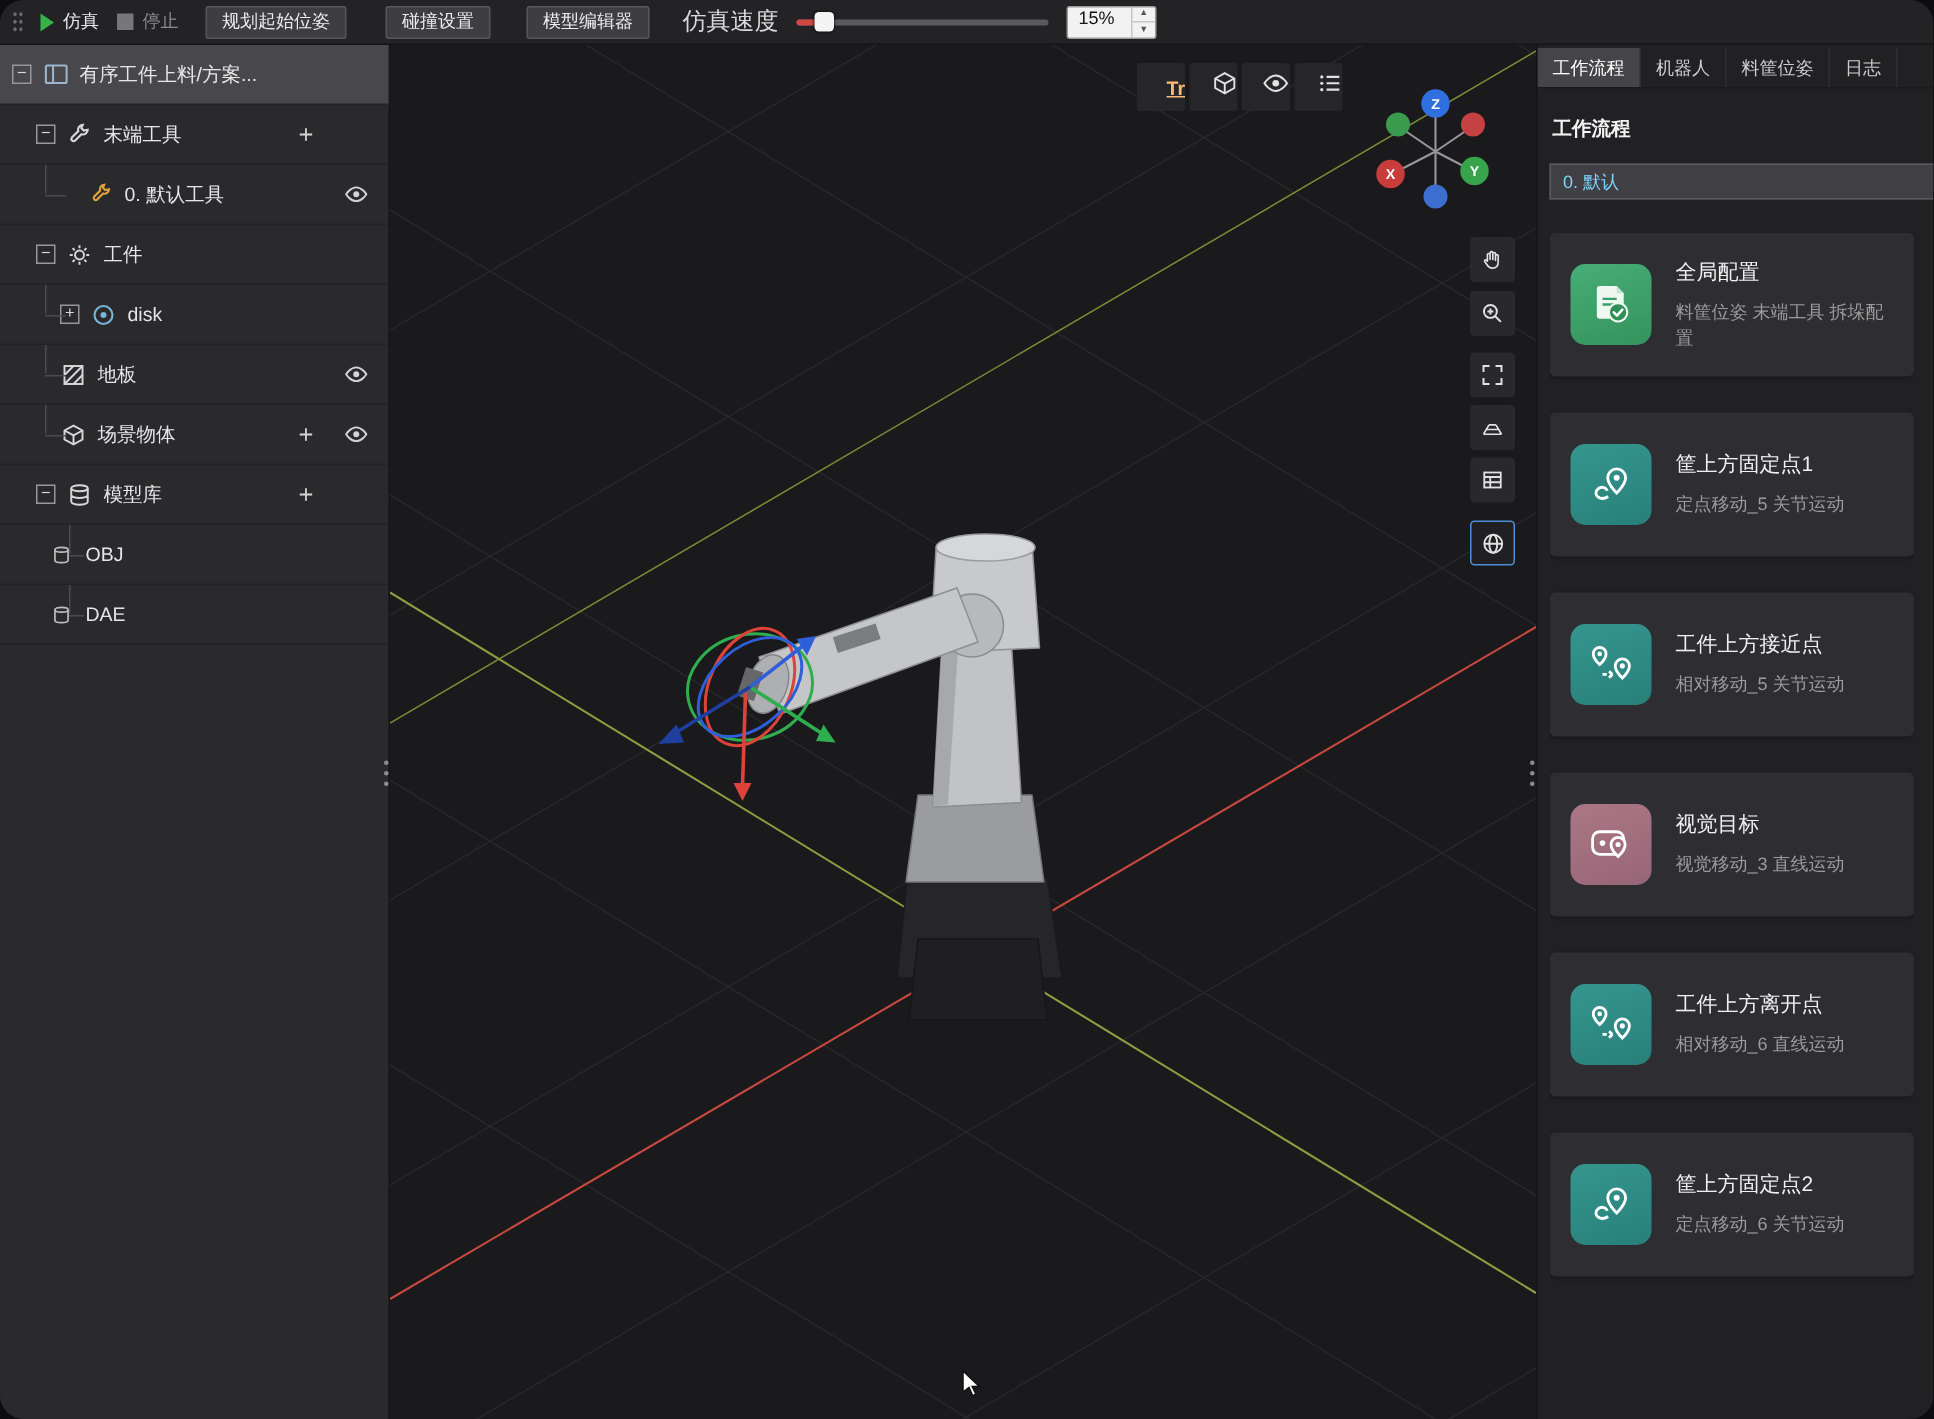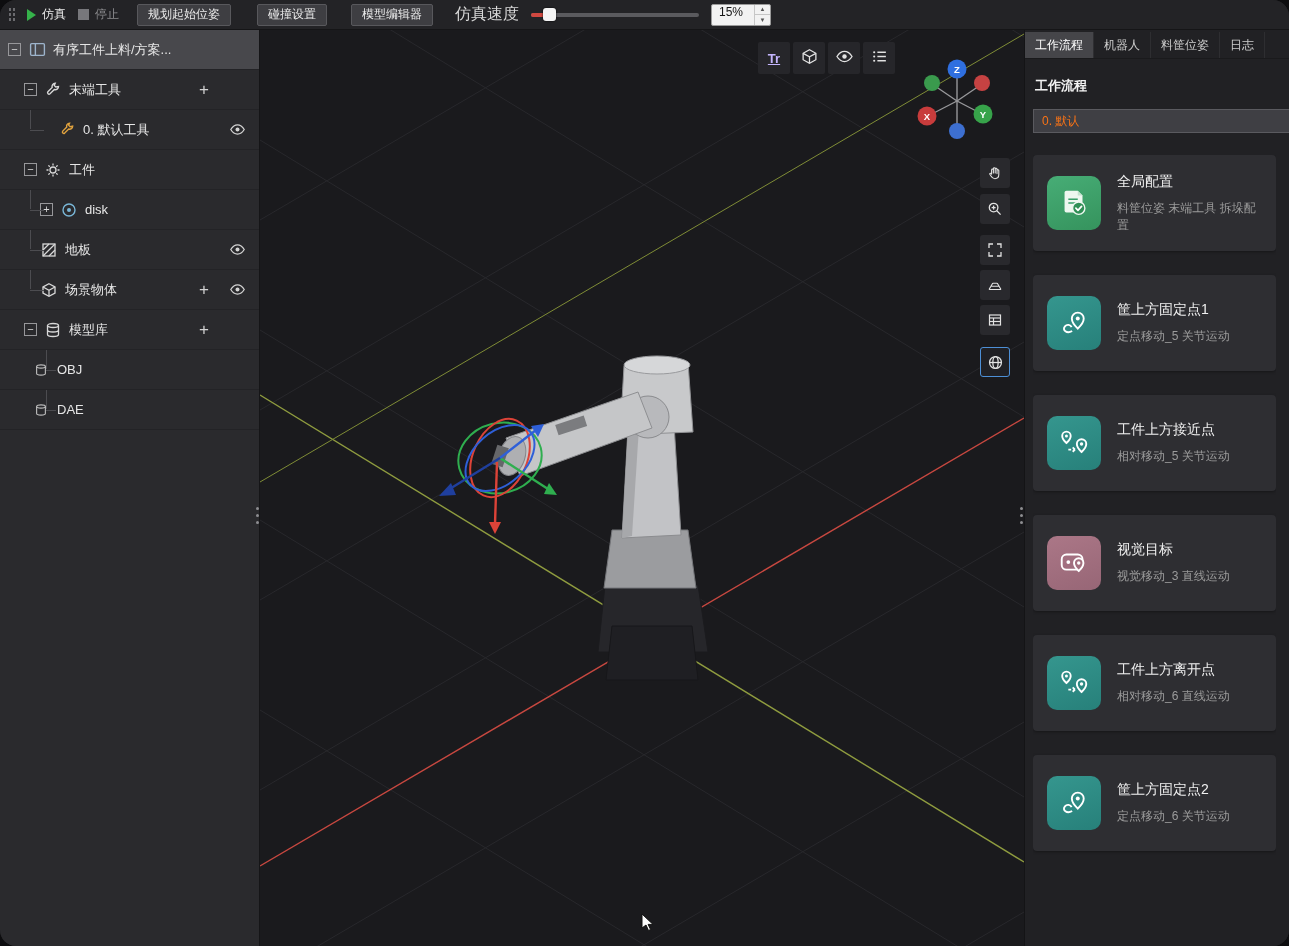--- a/index.html
+++ b/index.html
@@ -56,38 +56,38 @@
   .guide2::before { content:""; position:absolute; left:30px; top:0; bottom:20px; border-left:1px solid #4c4c50; }
   .guide2::after  { content:""; position:absolute; left:30px; top:20px; width:14px; border-top:1px solid #4c4c50; }
   .guide3::before { content:""; position:absolute; left:46px; top:0; bottom:20px; border-left:1px solid #4c4c50; }
   .guide3::after  { content:""; position:absolute; left:46px; top:20px; width:10px; border-top:1px solid #4c4c50; }
 
   
   .viewport { position:absolute; top:30px; left:260px; width:764px; bottom:0; background:#1a1a1d; overflow:hidden; }
   .scene { position:absolute; inset:0; }
   .vtoolbar { position:absolute; left:498px; top:12px; display:flex; gap:3px; }
   .vtool { width:32px; height:32px; background:#26262a; border-radius:2px; display:flex;
-           align-items:center; justify-content:center; cursor:pointer; color:#c4b5fd; }
+           align-items:center; justify-content:flex-end; cursor:pointer; color:#fdba74; }
   .tr-glyph { font-size:13px; font-weight:bold; text-decoration:underline; }
   .navaxes { position:absolute; left:645px; top:25px; }
   .sidetools { position:absolute; left:720px; top:128px; width:32px; }
   .stool { position:absolute; left:0; width:30px; height:30px; background:#29292d; border-radius:3px;
            display:flex; align-items:center; justify-content:center; cursor:pointer; }
   .stool.active { background:#202024; border:1px solid #4d8fd6; }
 
   
   .rightpanel { position:absolute; top:30px; right:0; width:265px; bottom:0; background:#212124;
                 border-left:1px solid #141416; overflow:hidden; }
   .tabs { display:flex; height:27px; margin-top:2px; border-bottom:1px solid #1a1a1c; }
   .tab { padding:0 10px; display:flex; align-items:center; font-size:12px; color:#cdcdcd;
          border-right:1px solid #2e2e31; cursor:pointer; white-space:nowrap; }
   .tab.active { background:#454549; color:#ffffff; }
   .ptitle { color:#f2f2f2; font-size:13px; font-weight:bold; margin:18px 0 0 10px; }
   .selector { margin:14px 0 0 8px; width:257px; height:24px; background:#3f3f44; border:1px solid #5a5a5f;
-              color:#f97316; font-size:12px; display:flex; align-items:center; padding-left:8px; cursor:pointer;text-align:right; }
+              color:#7dd3fc; font-size:12px; display:flex; align-items:center; padding-left:8px; cursor:pointer;text-align:right; }
   .cards { position:absolute; top:125px; left:8px; right:13px; bottom:0; display:flex;
            flex-direction:column; gap:24px; overflow:hidden; }
   .card { height:96px; flex:none; background:#2e2e32; border-radius:4px; display:flex;
           align-items:center; padding:0 10px 0 14px; cursor:pointer; box-shadow:0 1px 3px rgba(0,0,0,.35); }
   .tile { width:54px; height:54px; border-radius:10px; flex:none; display:flex; align-items:center;
           justify-content:center; }
   .tile-green { background:linear-gradient(160deg,#47ad76,#35935d); }
   .tile-teal  { background:linear-gradient(160deg,#35968e,#27807a); }
   .tile-mauve { background:linear-gradient(160deg,#ab7787,#976676); }
   .cbody { margin-left:16px; min-width:0; }

